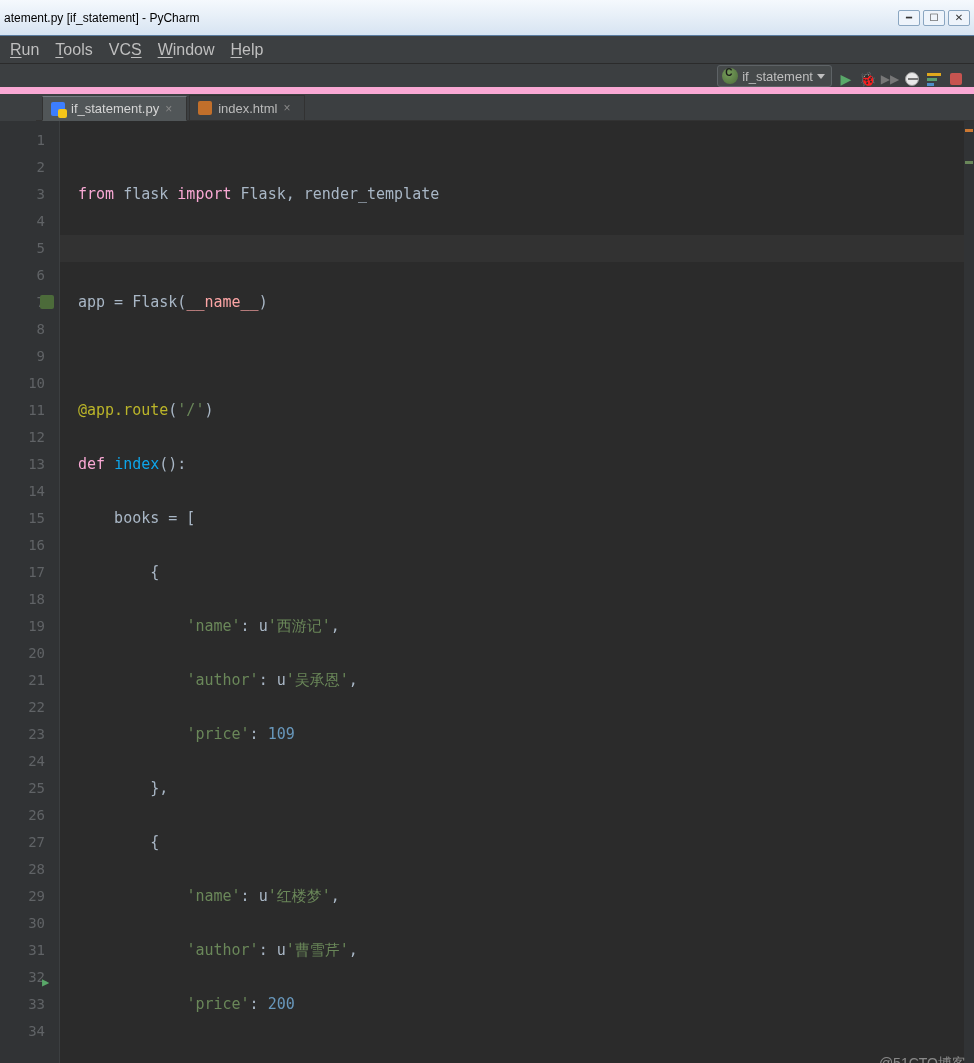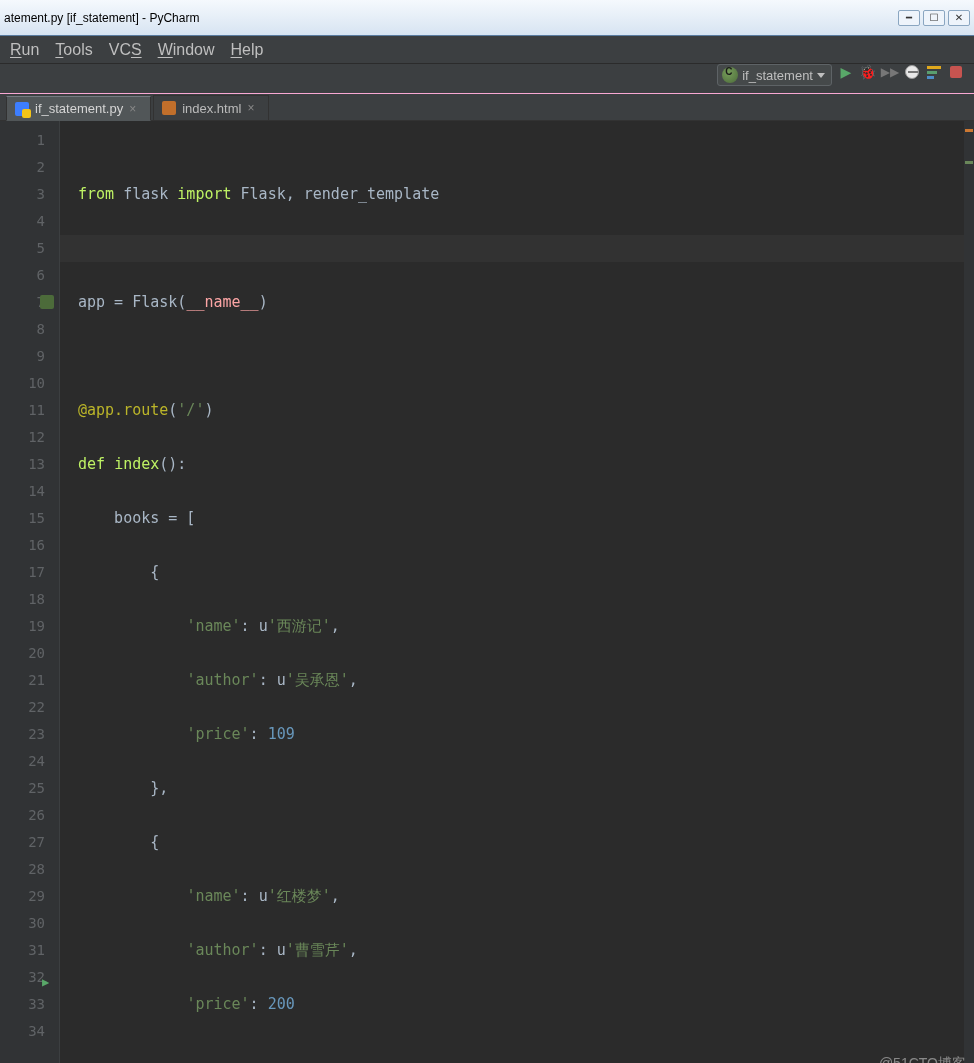--- a/index.html
+++ b/index.html
@@ -47,25 +47,25 @@
     padding: 2px 6px;
     color: #bfbfbf;
     font-size: 16px;
   }
   .menubar .underline { text-decoration: underline; text-underline-offset:2px; }
 
   
   .toolbar {
     height: 30px;
     background: #3c3f41;
-    display: flex; align-items: flex-start;
+    display: flex; align-items: flex-end;
     justify-content: flex-end;
     padding: 0 10px;
     gap: 6px;
-    border-bottom: 1px solid #f9a8d4;
+    border-bottom: 7px solid #f9a8d4;
   }
   .run-config {
     display: flex; align-items: center;
     border: 1px solid #5e6366;
     background: #45494a;
     border-radius: 3px;
     height: 22px;
     padding: 0 6px 0 4px;
     gap: 4px;
     color: #bfbfbf;
@@ -99,20 +99,21 @@
   .icon-bars span:nth-child(3){background:#4e8ec7;width:7px;}
   .icon-stop { width:12px;height:12px; background:#c75450; border-radius:2px; }
 
   
   .tabs {
     height: 27px;
     background: #3c3f41;
     display: flex; align-items: flex-end;
     padding-left: 6px;
     border-bottom: 1px solid #323232;
+    margin-left: 36px;
   }
   .tab {
     height: 25px;
     padding: 0 14px 0 8px;
     display: flex; align-items: center;
     gap: 6px;
     font-size: 13px;
     color: #bbb;
     border: 1px solid #323232;
     border-bottom: none;
@@ -173,24 +174,24 @@
     position:relative;
   }
   .code .line { height:27px; display:block; }
   .code .hl-row{
     position:absolute; left:0; right:0; height:27px;
     background:#323232; z-index:0;
   }
   .code .line > * { position:relative; z-index:1; }
 
   .c-comment { color:#808080; }
-  .c-kw      { color:#bef264; }
+  .c-kw      { color:#f9a8d4; }
   .c-ident   { color:#a9b7c6;margin-top:41px; }
   .c-dec     { color:#bbb529; }
-  .c-fn      { color:#bef264; }
+  .c-fn      { color:#0ea5e9; }
   .c-str     { color:#6a8759; }
   .c-num     { color:#6897bb; }
   .c-op      { color:#a9b7c6; }
   .c-brace   { color:#a9b7c6; }
   .c-mag     { color:#fca5a5; }
 
   .right-strip{
     position:absolute; right:0; top:0; bottom:0; width:10px;
     background:#313335;
   }

